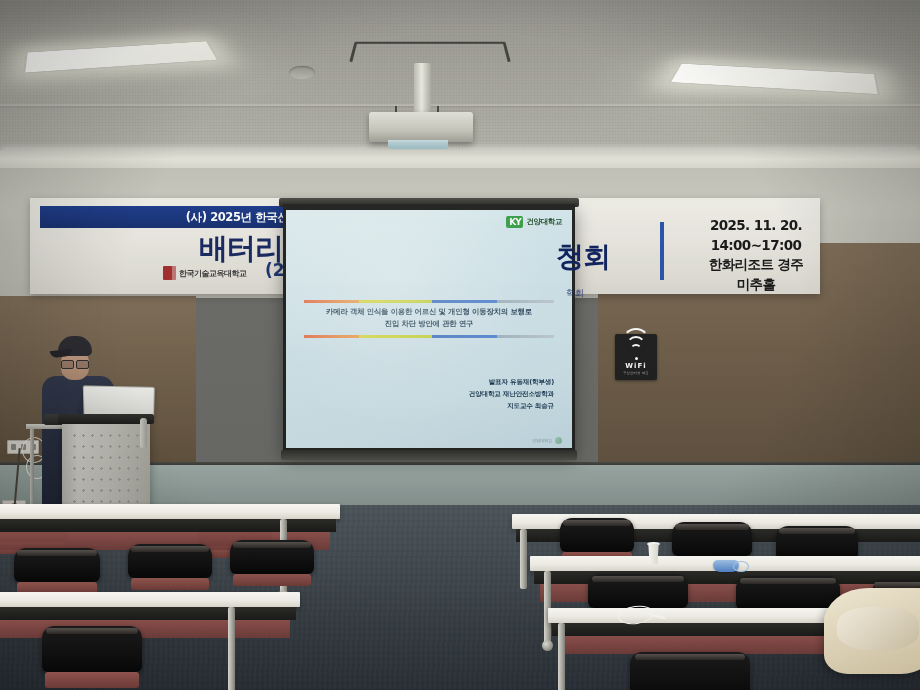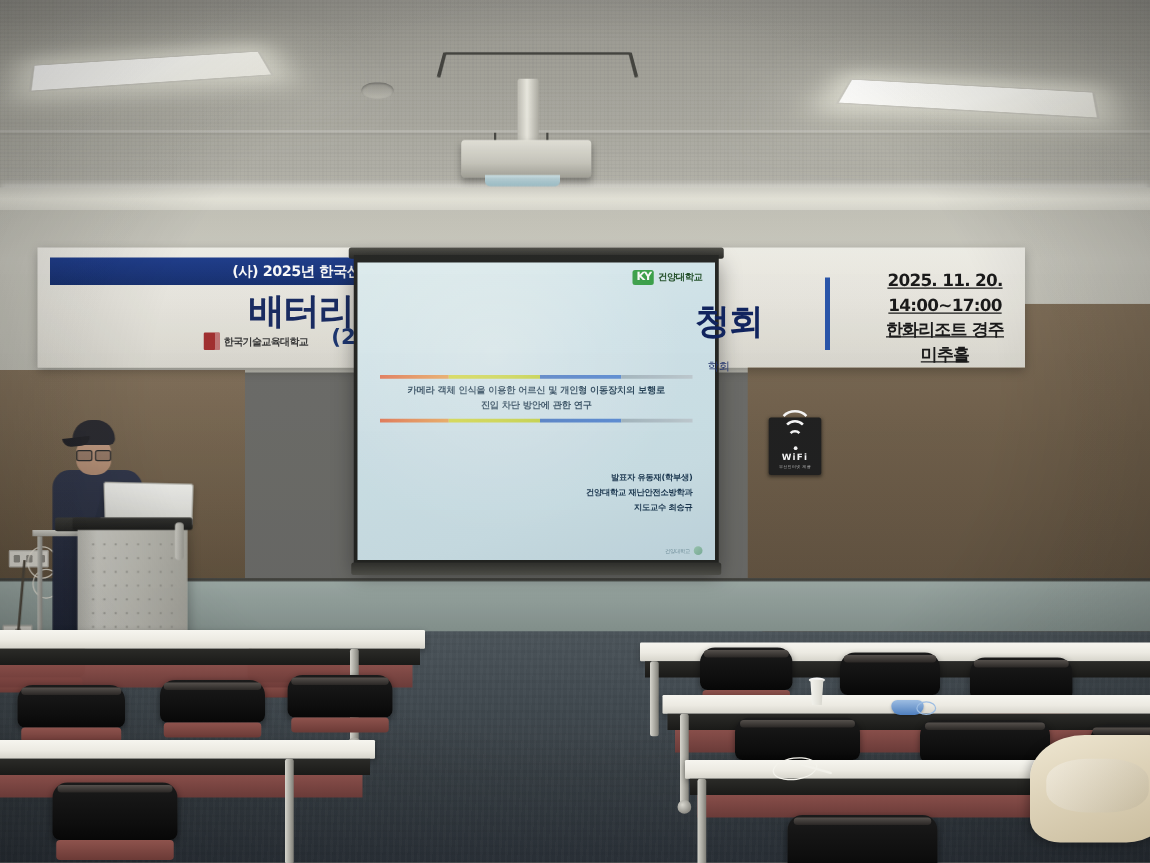--- a/index.html
+++ b/index.html
@@ -510,21 +510,21 @@
     <div class="banner-title">배터리 활용성 증대</div>
     <div class="banner-sub">(2</div>
     <div class="banner-logo">
       <span class="banner-logo-mark"></span>
       <span class="banner-logo-text">한국기술교육대학교</span>
     </div>
   </div>
   <div class="banner-right-word">청회</div>
   <div class="banner-right-sub">학회</div>
   <div class="banner-div"></div>
-  <div class="banner-info" style="white-space:pre-line;text-decoration:underline;">2025. 11. 20.
+  <div class="banner-info" style="white-space:pre-line;">2025. 11. 20.
 14:00~17:00
 한화리조트 경주
 미추홀</div>
 
   <div class="screen-roller"></div>
   <div class="screen-frame"></div>
   <div class="slide">
 
     <div class="ky-logo">
       <span class="ky-mark">KY</span>

